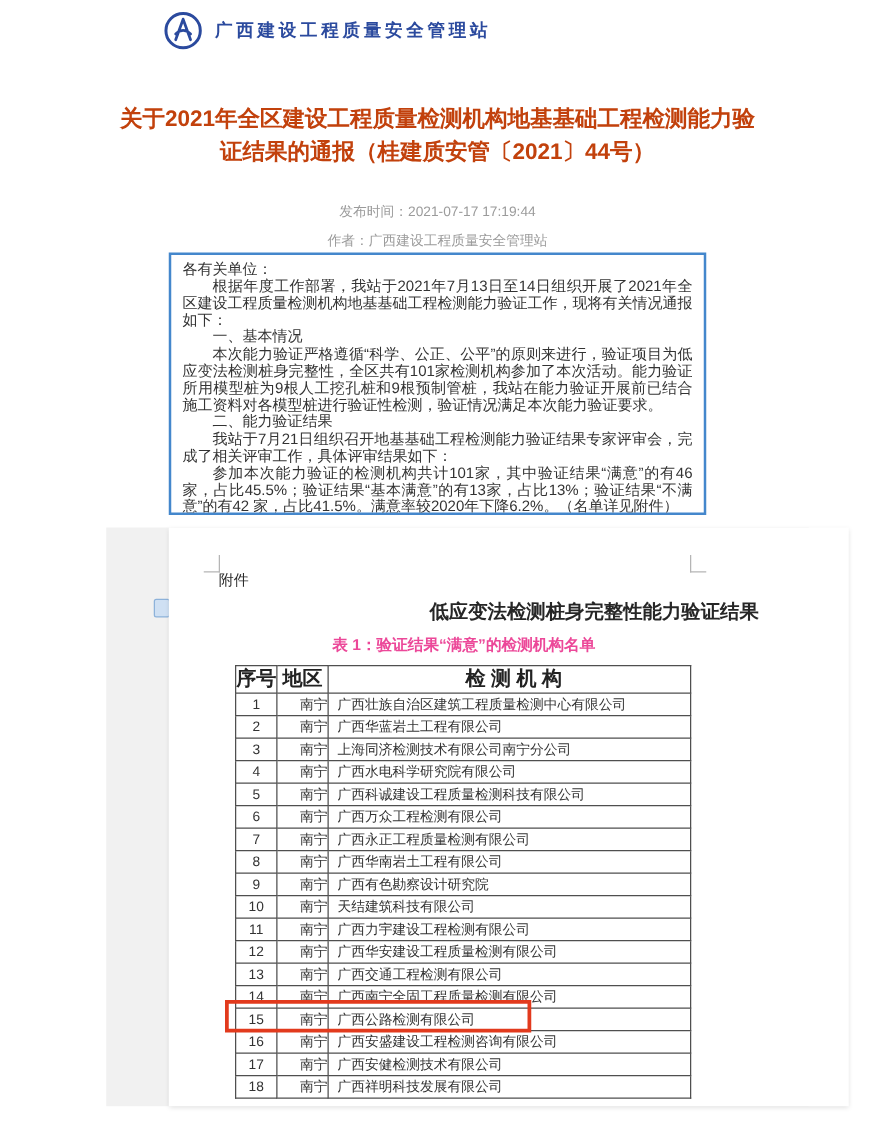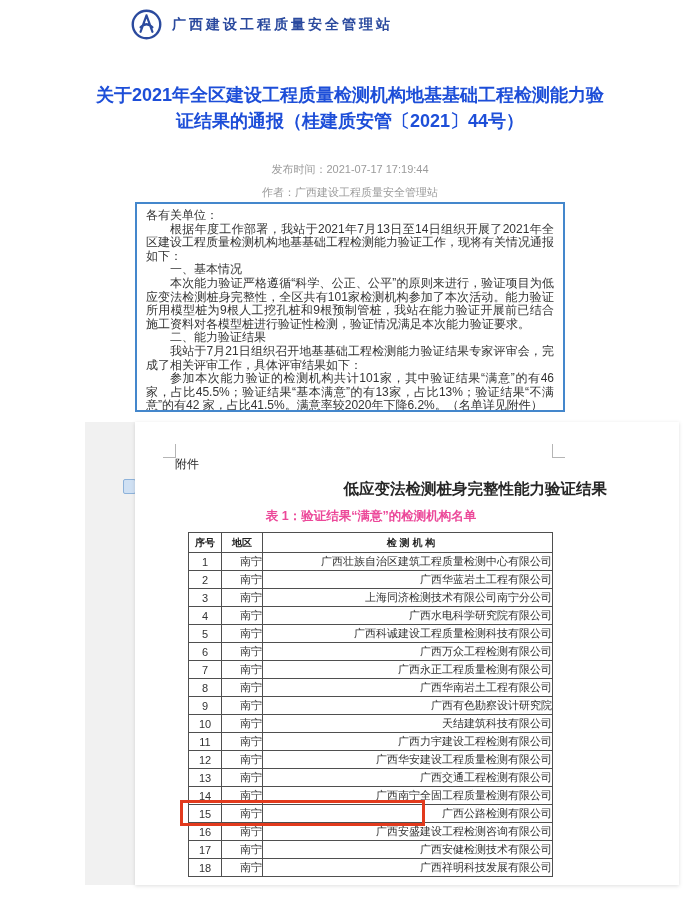--- a/index.html
+++ b/index.html
@@ -7,21 +7,21 @@
     width:700px; height:900px; background:#ffffff; position:relative;
     font-family:"Liberation Sans","DejaVu Sans",sans-serif; overflow:hidden;
     color:#333;
   }
   .site-header { position:absolute; left:130px; top:8px; display:flex; align-items:center; gap:9px; }
   .site-logo { width:33px; height:33px; flex:0 0 auto; }
   .site-name { font-size:14px; font-weight:bold; letter-spacing:3px; color:var(--accent-blue); }
 
   .article-title {
     position:absolute; left:90px; top:82px; width:520px; text-align:center;
-    font-size:18px; font-weight:bold; color:#1d4ed8; line-height:26px;
+    font-size:18px; font-weight:bold; color:#c2410c; line-height:26px;
   }
   .meta-line { position:absolute; left:0; width:700px; text-align:center; font-size:11px; color:var(--meta-gray); }
   .meta-time { top:162px; }
   .meta-author { top:185px; }
 
   .notice-box {
     position:absolute; left:135px; top:202px; width:430px; height:210px;
     box-sizing:border-box; border:2px solid var(--box-border); background:#ffffff;
     padding:5px 9px; font-size:12px; line-height:13.6px; color:#333;
     overflow:hidden; text-align:justify;
@@ -33,25 +33,25 @@
   .doc-page { position:absolute; left:50px; top:0; width:544px; height:463px; background:#ffffff; box-shadow:0 1px 4px rgba(0,0,0,0.13); }
   .corner-mark { position:absolute; width:12px; height:13px; }
   .corner-tl { left:28px; top:22px; border-right:1px solid #b5b5b5; border-bottom:1px solid #b5b5b5; }
   .corner-tr { left:417px; top:22px; border-left:1px solid #b5b5b5; border-bottom:1px solid #b5b5b5; }
   .attach-label { position:absolute; left:40px; top:34px; font-size:12px; color:#2a2a2a; }
   .doc-title { position:absolute; left:0; top:57px; width:472px; text-align:right; font-size:15.5px; font-weight:bold; color:#262626; }
   .table-caption { position:absolute; left:0; top:86px; width:472px; text-align:center; font-size:12.5px; font-weight:bold; color:#ec4899; }
 
   .org-table { position:absolute; left:53px; top:110px; width:365px; border-collapse:collapse; table-layout:fixed; }
   .org-table th, .org-table td { border:1px solid #4f4f4f; padding:0; overflow:hidden; white-space:nowrap; }
-  .org-table th { height:19px; font-size:10px; font-weight:bold; color:#222; text-align:center; }
+  .org-table th { height:19px; font-size:16px; font-weight:bold; color:#222; text-align:center; }
   .org-table td { height:17px; font-size:11px; color:#333; }
   .col-no { width:32px; text-align:center; }
   .col-region { width:40px; text-align:right; }
-  .col-org { text-align:right; padding-left:7px !important; }
+  .col-org { text-align:left; padding-left:7px !important; }
 
   .highlight-box {
     position:absolute; left:45px; top:378px; width:245px; height:26px;
     box-sizing:border-box; border:3px solid var(--highlight-red); z-index:5;
   }
 
   .file-icon { position:absolute; left:38px; top:57px; display:flex; align-items:center; gap:3px; }
   .file-glyph { width:11px; height:13px; background:#cfe0f3; border:1px solid #8db2da; border-radius:2px; }
   .file-caret { font-size:7px; color:#9a9a9a; line-height:1; }
 </style>

